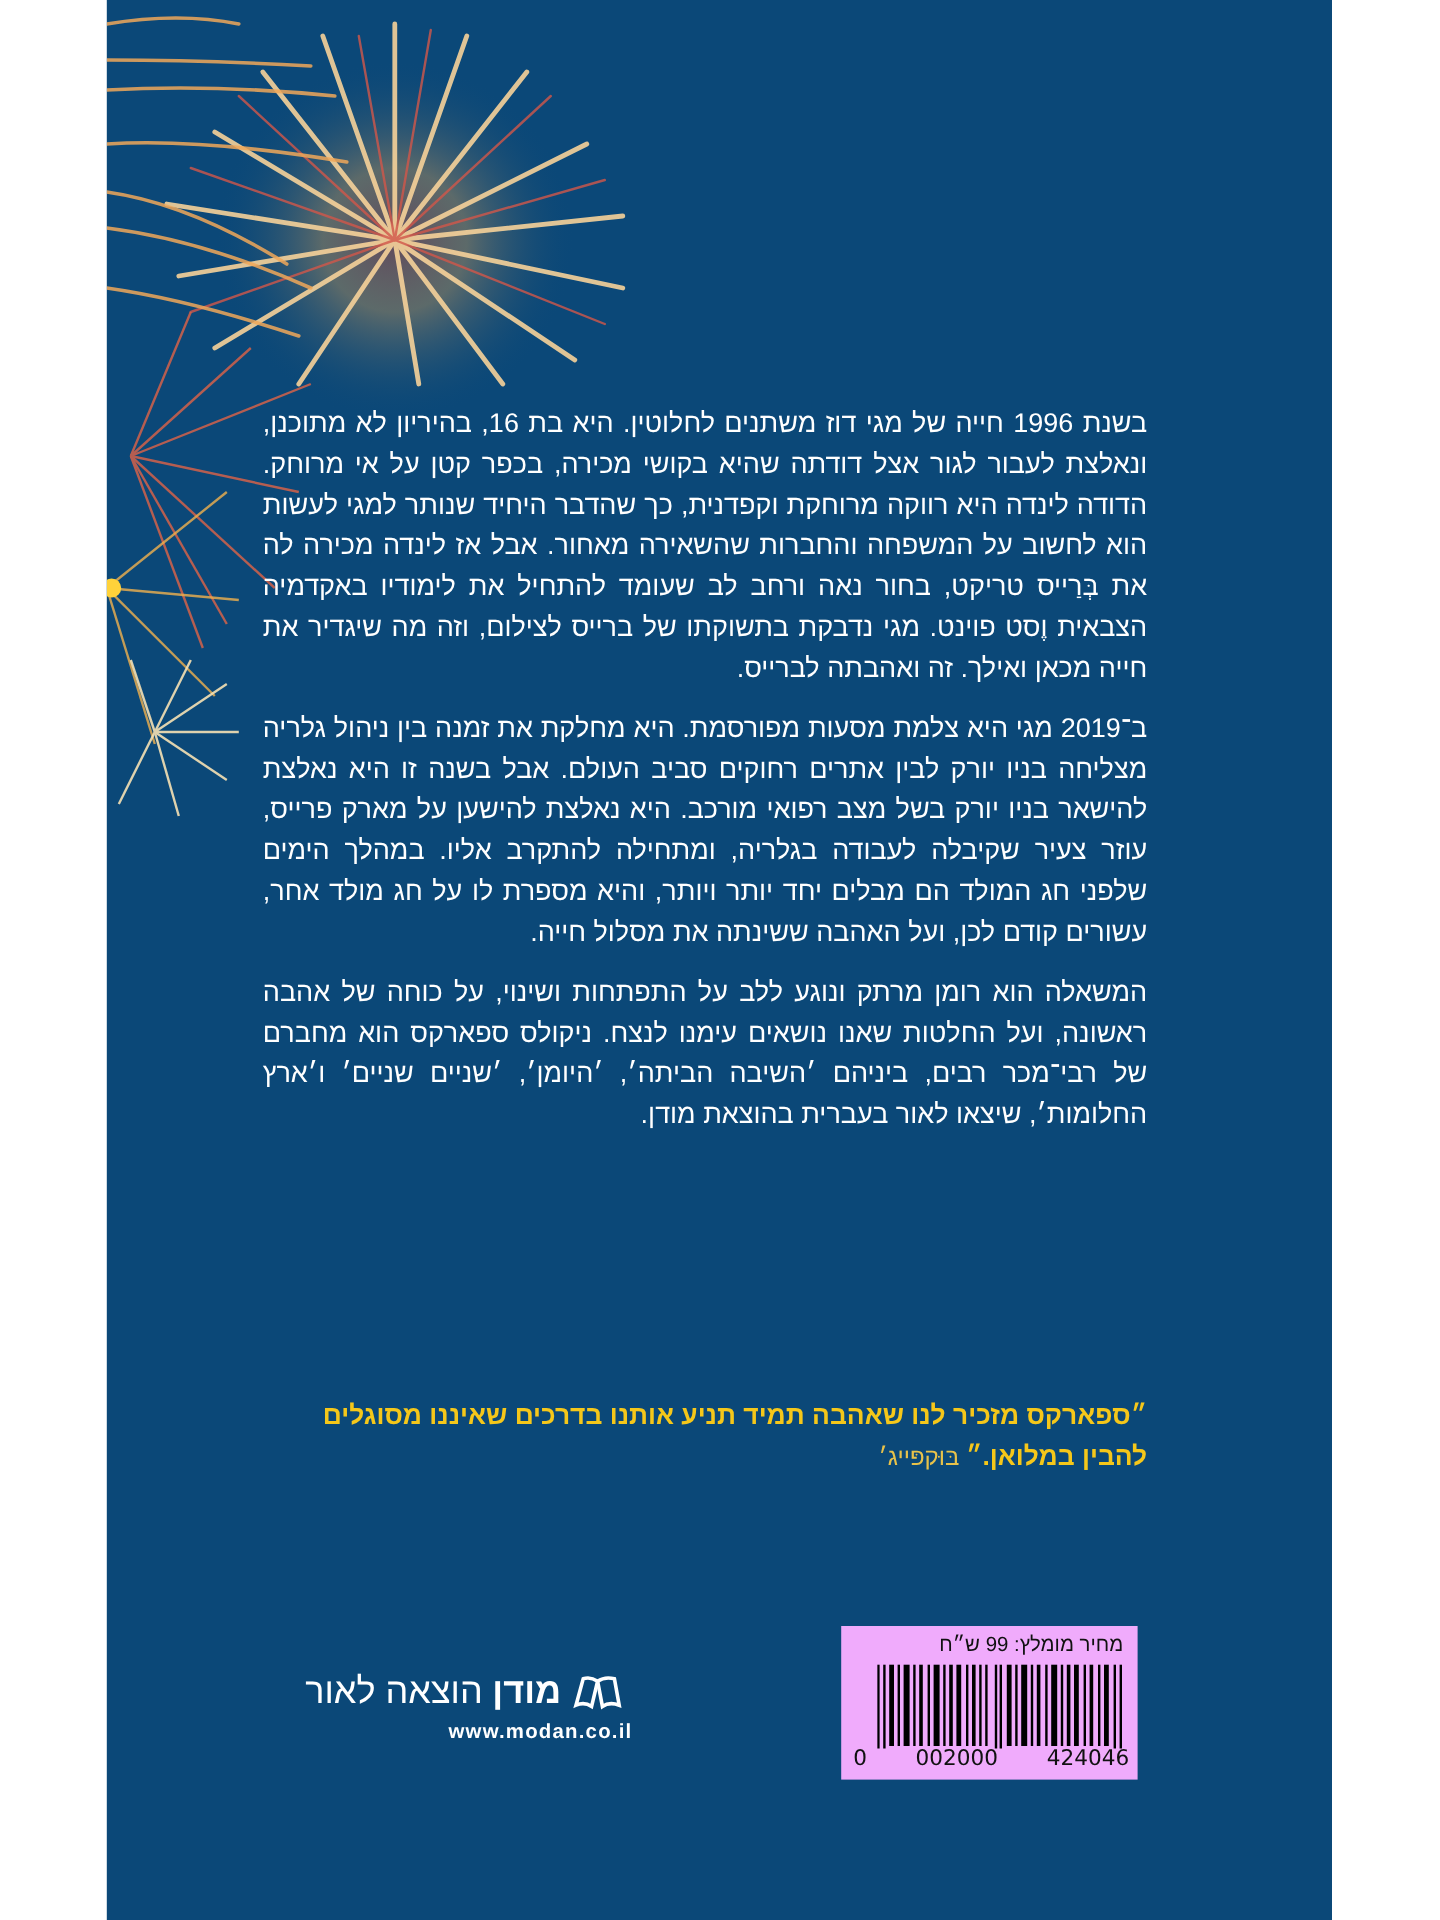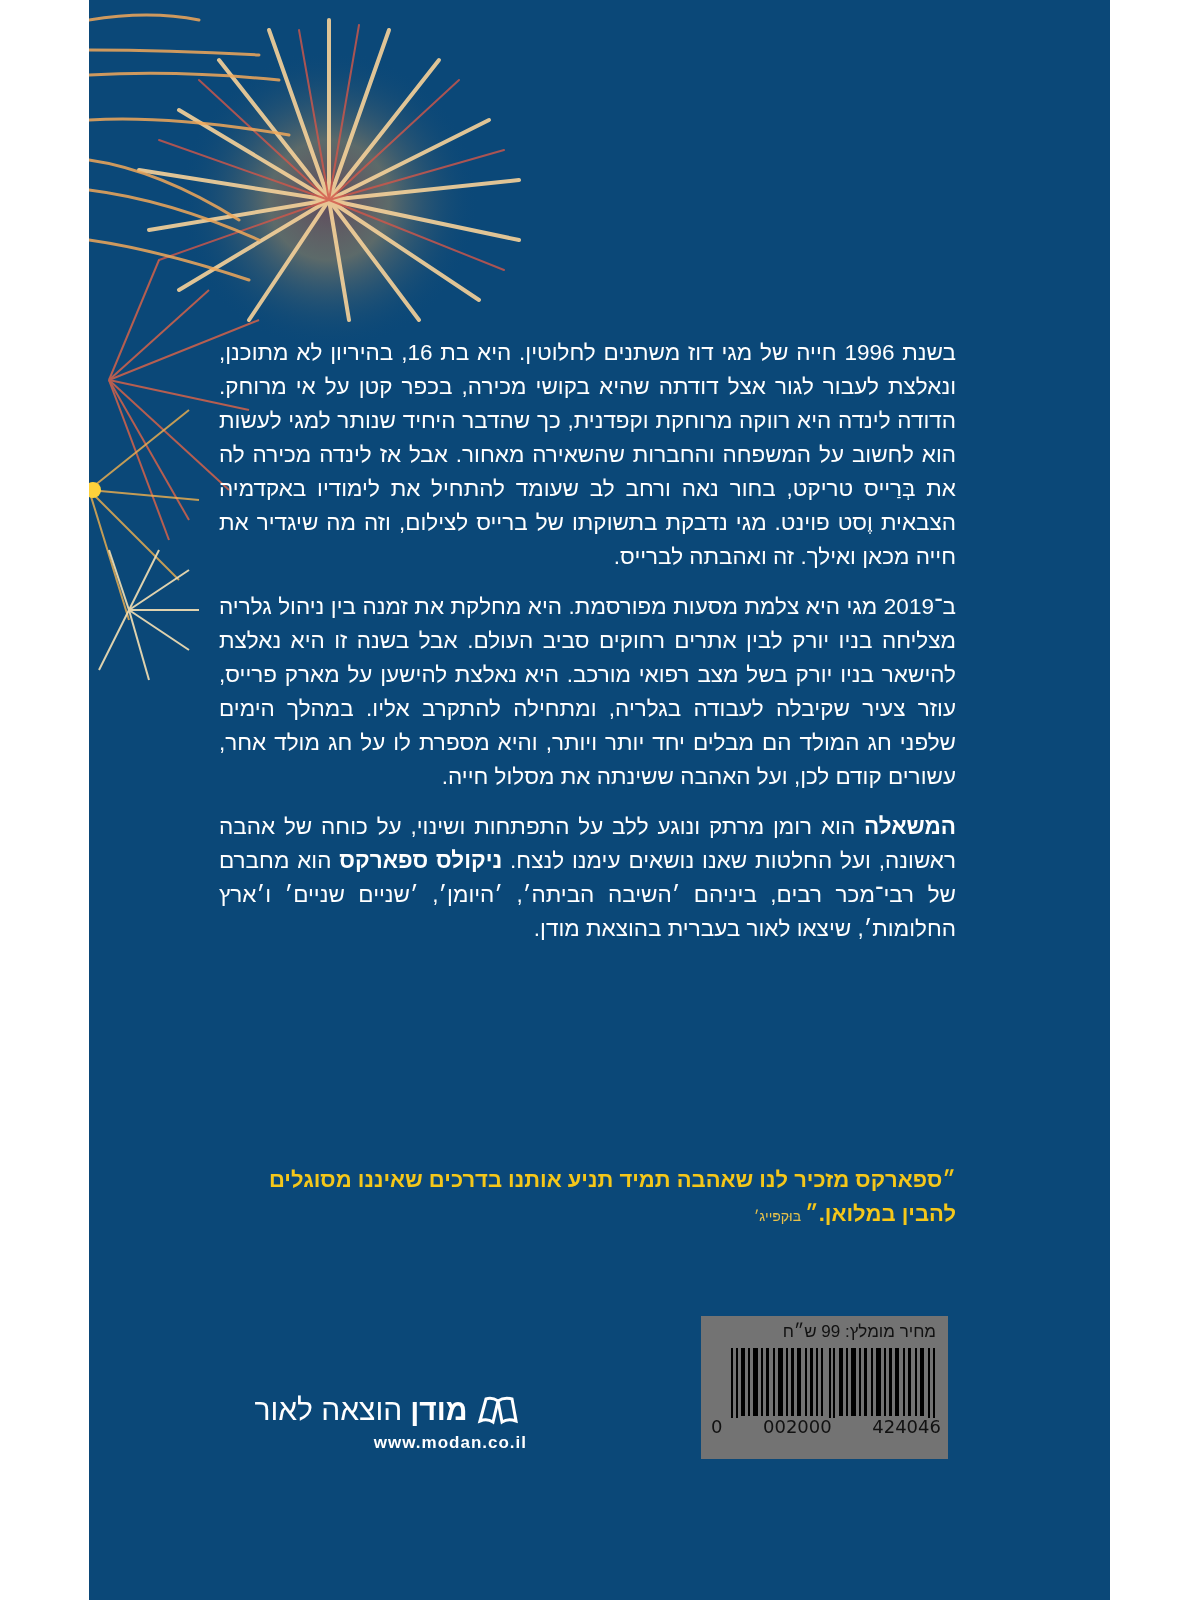--- a/index.html
+++ b/index.html
@@ -13,39 +13,39 @@
     background: #0b4878; overflow: hidden;
   }
   .fireworks { position: absolute; left: 0; top: 0; width: 600px; height: 960px; }
   .blurb {
     position: absolute; left: 130px; top: 336px; width: 737px;
     direction: rtl; text-align: justify; color: #ffffff;
     font-size: 22.5px; line-height: 34px;
     font-family: "Liberation Sans", "DejaVu Sans", sans-serif;
   }
   .blurb p { margin: 0 0 16px 0; text-align-last: right; }
-  .blurb b { font-weight: 700; }
+  .blurb b { font-weight: 400; }
   .quotes {
     position: absolute; left: 160px; top: 1163px; width: 707px;
     direction: rtl; text-align: right; color: #f5c71a;
     font-size: 22px; line-height: 34px;
   }
   .quotes p { margin: 0 0 16px 0; }
   .quotes .q { font-weight: 700; }
-  .quotes .src { font-weight: 400; font-size: 14px; color: #e8c24a; }
+  .quotes .src { font-weight: 400; font-size: 20px; color: #e8c24a; }
   .publisher {
     position: absolute; left: 158px; top: 1393px; width: 280px; text-align: center;
   }
   .pub-row { display: flex; direction: rtl; justify-content: center; align-items: center; gap: 8px; color: #fff; font-size: 30px; }
   .pub-name { font-weight: 700; }
   .pub-sub { font-weight: 400; text-align: right; }
   .pub-url { color: #fff; font-size: 17px; font-weight: 700; letter-spacing: 1px; margin-top: 6px; text-align: right; }
   .barcode-box {
-    position: absolute; left: 612px; top: 1316px; width: 247px; height: 143px;
-    background: #737373;
+    position: absolute; left: 612px; top: 1355px; width: 247px; height: 128px;
+    background: #f0abfc;
   }
   .price { position: absolute; right: 12px; top: 6px; direction: rtl; font-size: 17px; color: #111; }
   .bars { position: absolute; left: 30px; top: 32px; width: 205px; height: 70px; }
   .digits { position: absolute; left: 10px; top: 100px; width: 230px; font-size: 18px; color: #111; display: flex; justify-content: space-between; font-family: "DejaVu Sans", sans-serif; }
 </style>
 </head>
 <body>
 
 <div class="cover">
 

